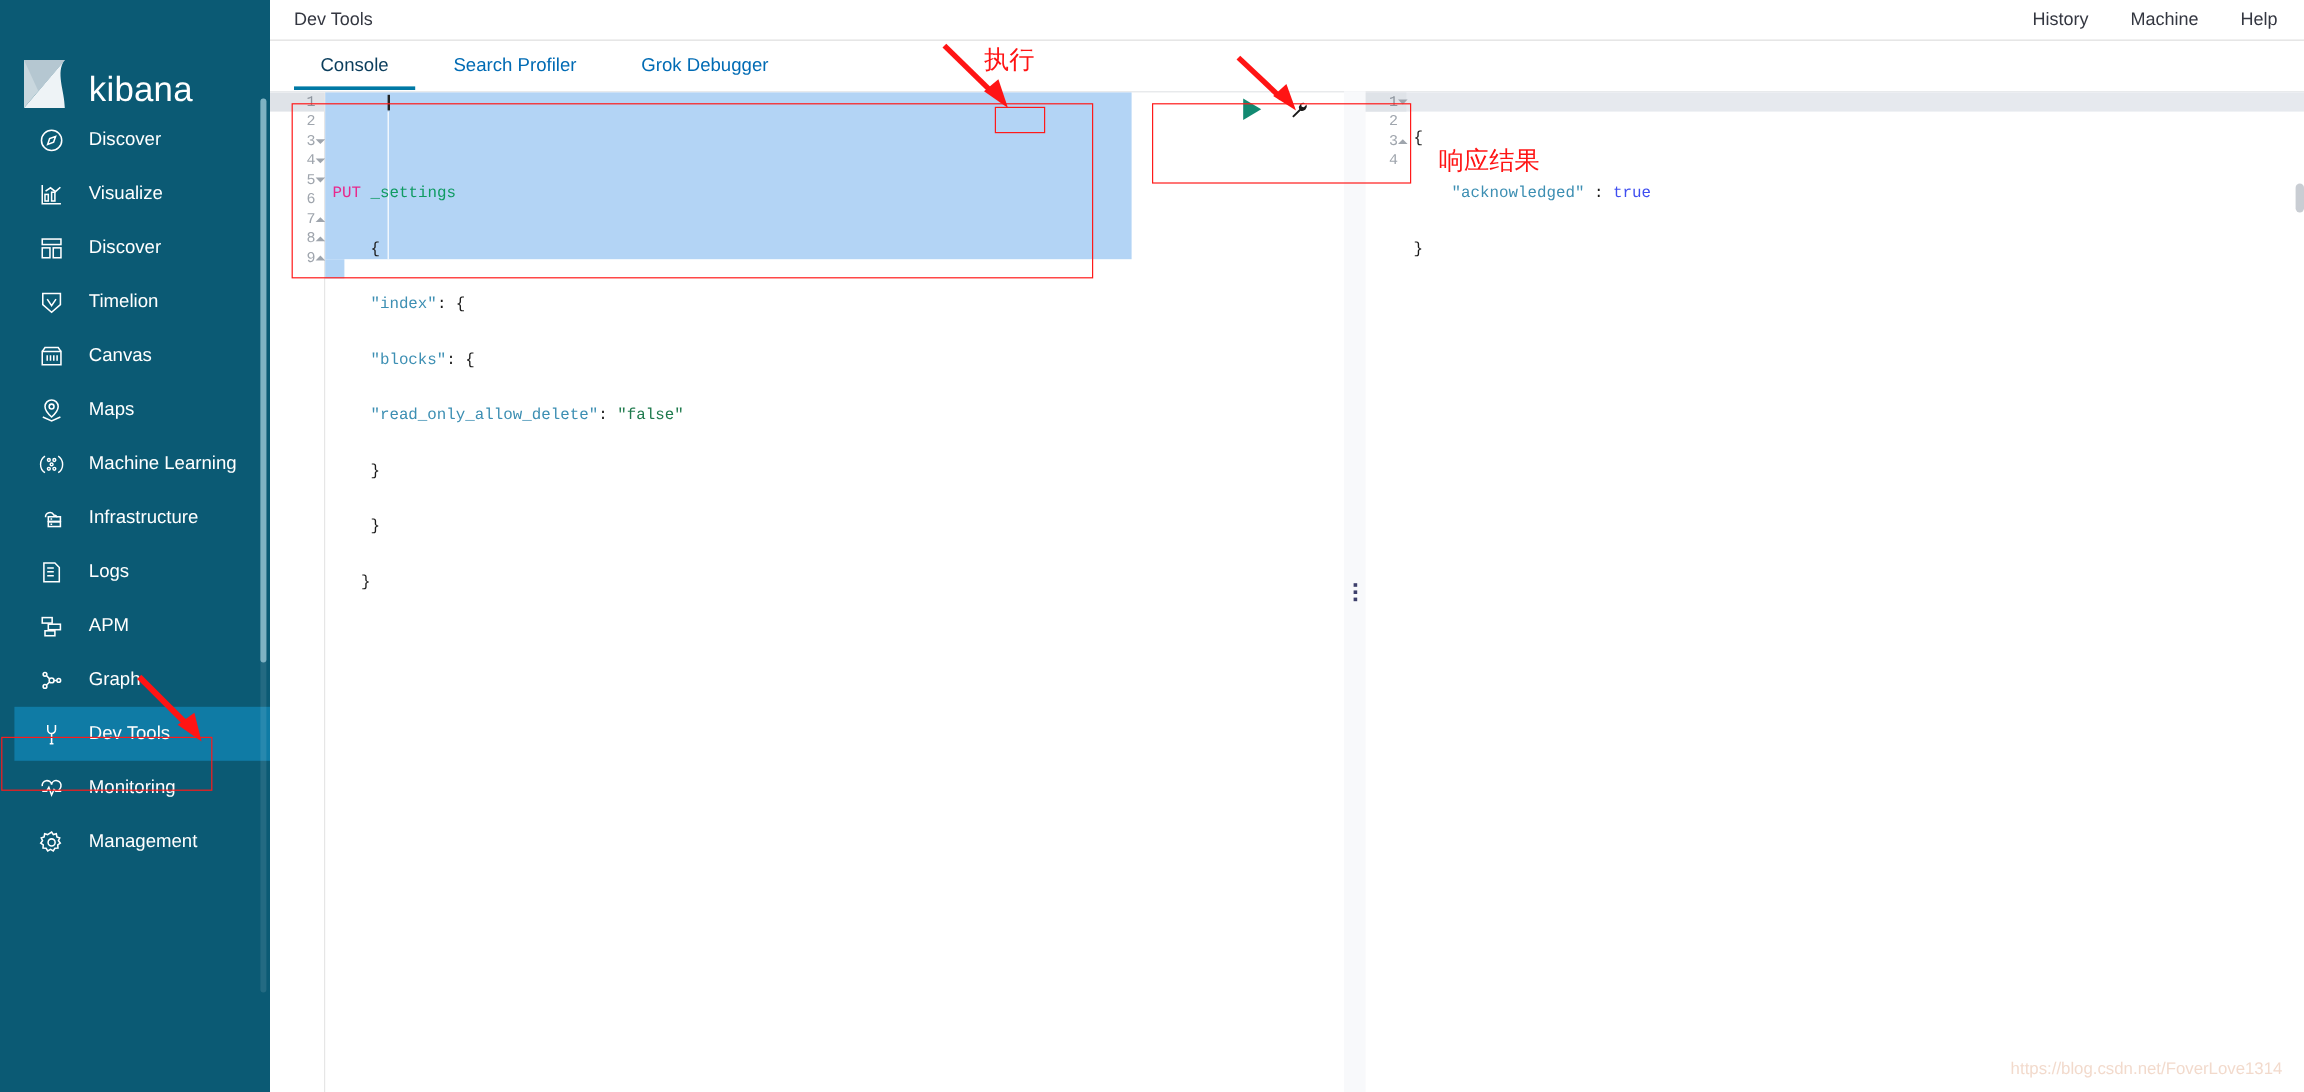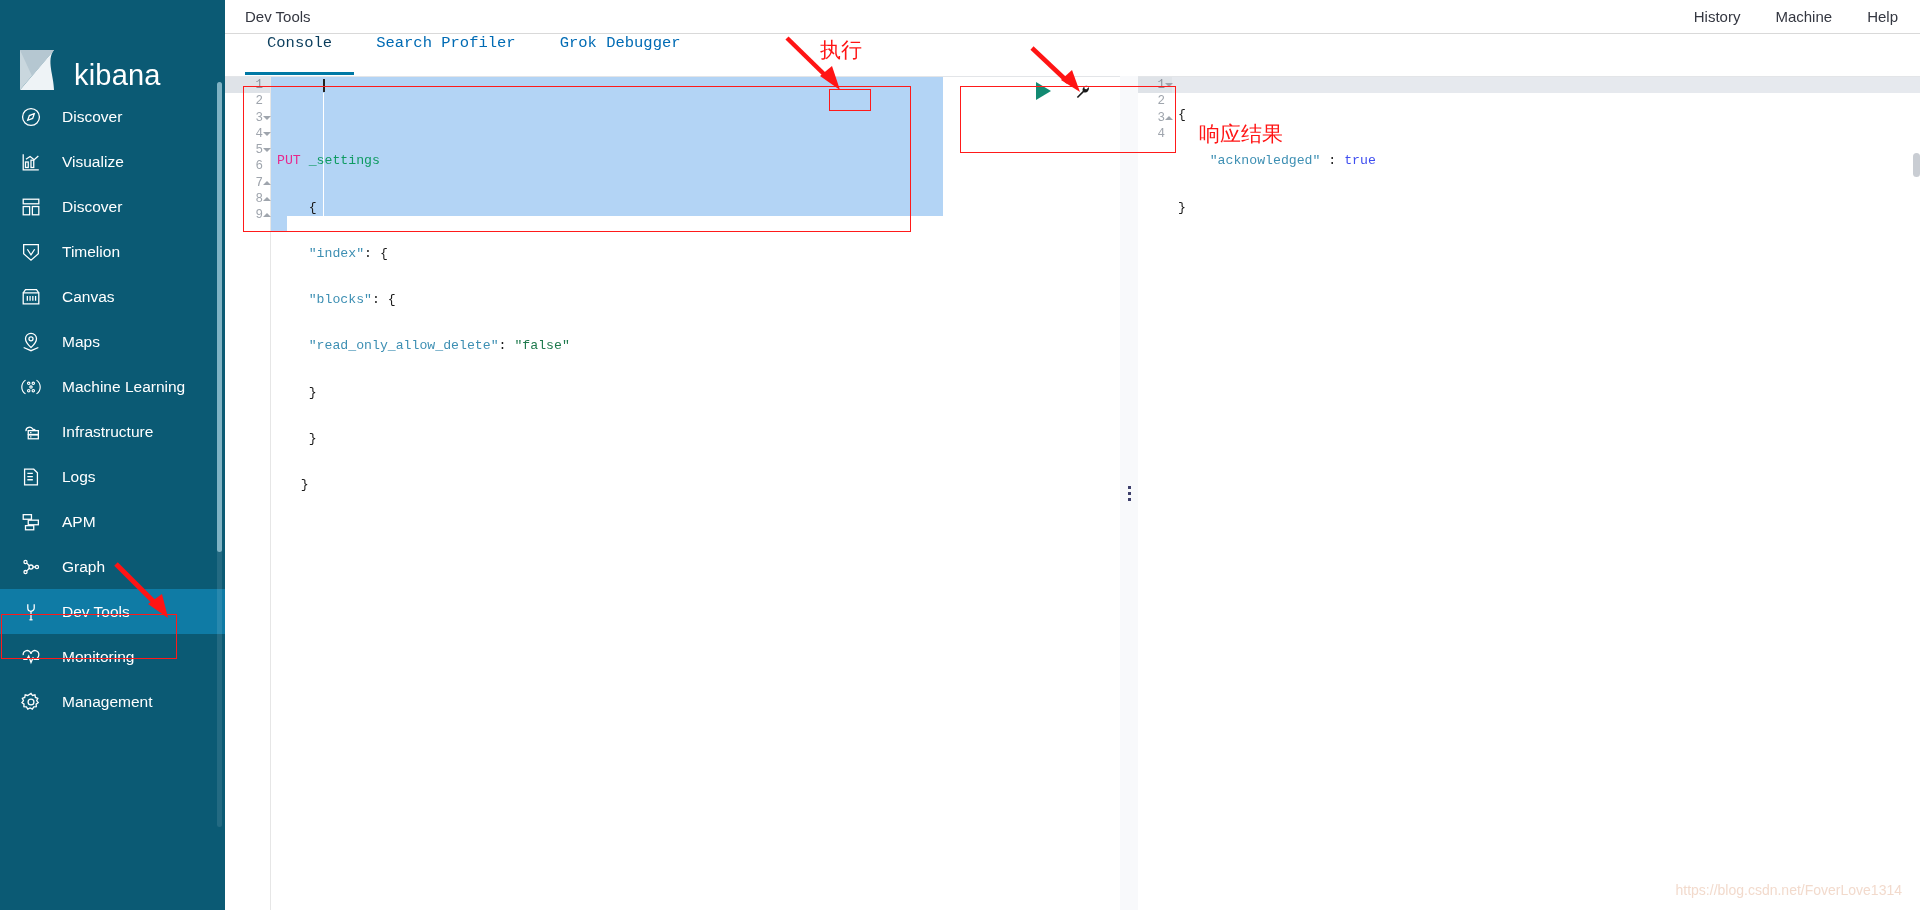--- a/index.html
+++ b/index.html
@@ -18,21 +18,21 @@
     flex: 0 0 225px;
     position: relative;
     overflow: hidden;
   }
   .brand {
     height: 92px; display: flex; align-items: flex-end; padding-left: 16px; gap: 14px;
   }
   .brand-logo { width: 44px; height: 44px; position: relative; }
   .brand-name { color: #ffffff; font-size: 29px; font-weight: 400; letter-spacing: .2px; }
 
-  .nav-list { margin-top: 2px; }
+  .nav-list { margin-top: 2px; margin-left: 12px; }
   .nav-item {
     height: 45px; display: flex; align-items: center; gap: 18px;
     padding-left: 18px; color: #ffffff; cursor: pointer;
     position: relative;
   }
   .nav-item .nav-label { font-size: 15.5px; line-height: 1; white-space: nowrap; }
   .nav-icon { width: 26px; height: 26px; display: flex; align-items: center; justify-content: center; flex: 0 0 26px; }
   .nav-icon svg { display: block; }
   .nav-item.active { background: #0f7ba5; }
 
@@ -45,21 +45,21 @@
 
   #topbar {
     height: 34px; border-bottom: 1px solid #d9d9d9;
     display: flex; align-items: center; justify-content: space-between;
     padding: 0 22px 0 20px; background: #ffffff;
   }
   #app-title { font-size: 15px; color: #343741; }
   #top-links { display: flex; align-items: center; gap: 35px; }
   .top-link { font-size: 15px; color: #343741; cursor: pointer; }
 
-  #tabbar { height: 41px; display: flex; padding-left: 20px; gap: 0; background: #fff; font-family: Liberation Mono, monospace; }
+  #tabbar { height: 41px; display: flex; align-items: flex-end; padding-left: 20px; gap: 10px; background: #fff; }
   .tab {
     font-size: 15.5px; color: #006bb4; cursor: pointer;
     padding: 0 22px 11px 22px; position: relative;
   }
   .tab.active { color: #0a3d5c; font-weight: 400; }
   .tab.active::after {
     content: ""; position: absolute; left: 0; right: 0; bottom: 0;
     height: 3px; background: #0079a5;
   }
 

